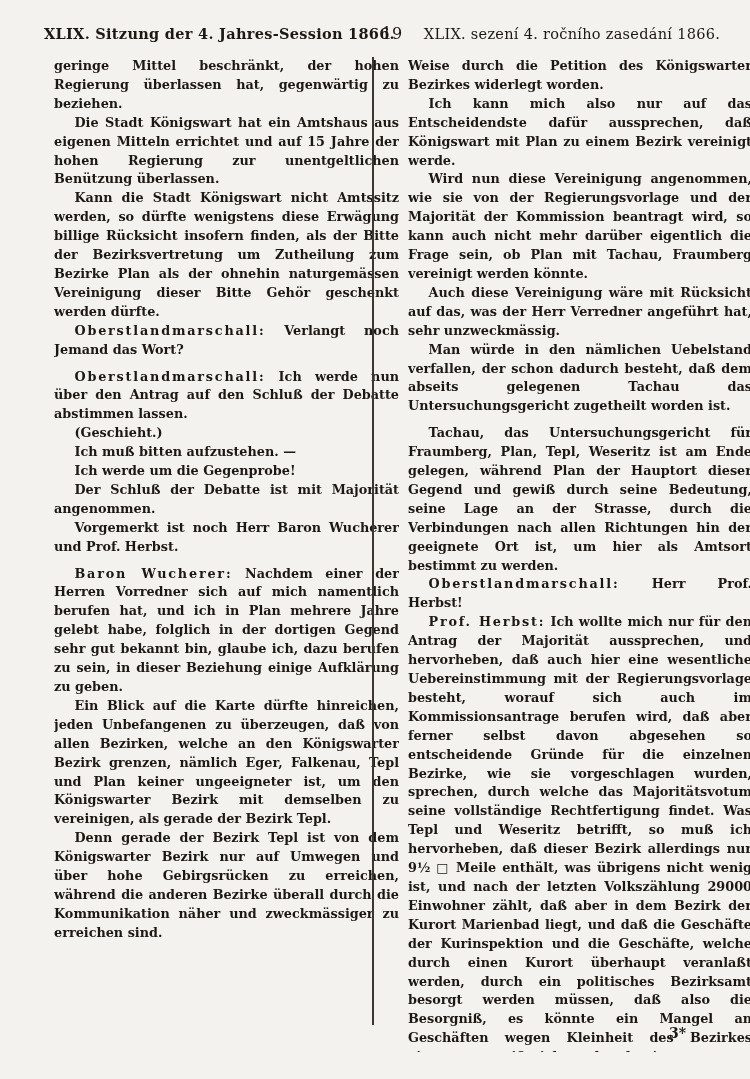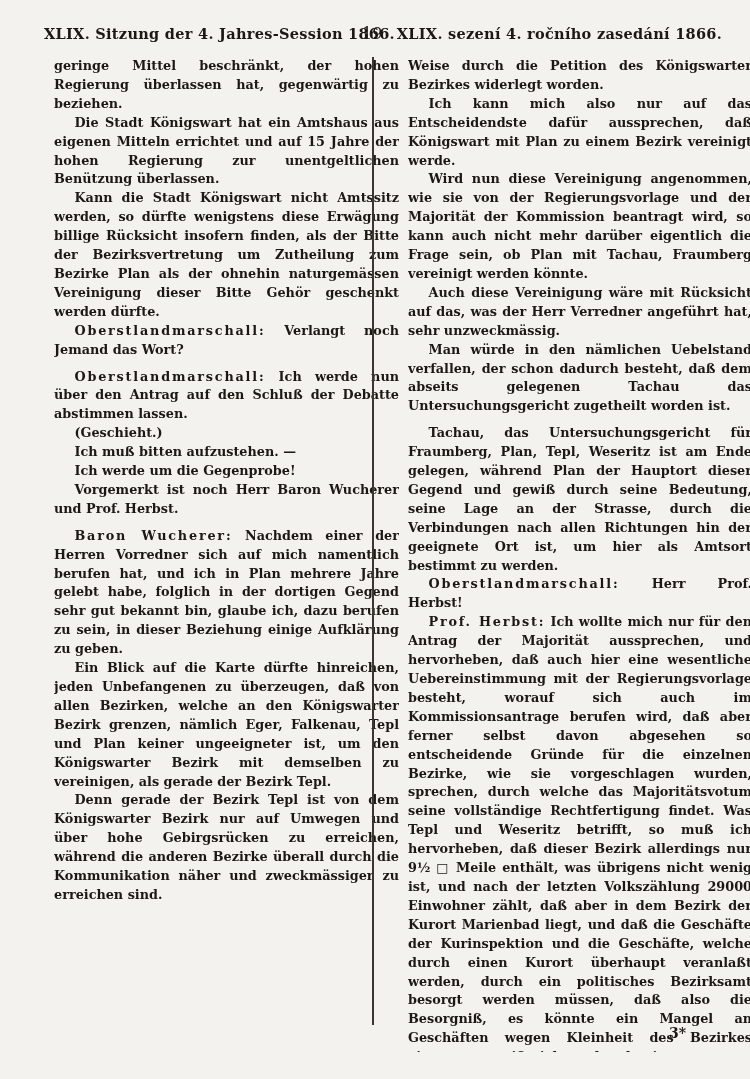--- a/index.html
+++ b/index.html
@@ -25,27 +25,28 @@
   }
   .header .h-left {
     width: 318px;
     font-weight: bold;
     font-size: 14.5px;
     letter-spacing: 0.02em;
     white-space: nowrap;
   }
   .header .h-page {
     width: 60px;
+    text-align: center;
     font-size: 16px;
     font-weight: normal;
   }
   .header .h-right {
     flex: 1;
     text-align: center;
-    font-weight: bold;
+    font-weight: normal;
     font-size: 14.5px;
     letter-spacing: 0.02em;
     white-space: nowrap;
   }
   
   .columns {
     position: absolute;
     top: 57px; left: 0;
     width: 750px;
     display: flex;
@@ -105,20 +106,21 @@
   <div class="columns">
     <div class="col col-left" id="col-left">
         <p class="para noindent">geringe Mittel beschränkt, der hohen Regierung überlassen hat, gegenwärtig zu beziehen.</p>
         <p class="para">Die Stadt Königswart hat ein Amtshaus aus eigenen Mitteln errichtet und auf 15 Jahre der hohen Regierung zur unentgeltlichen Benützung überlassen.</p>
         <p class="para">Kann die Stadt Königswart nicht Amtssitz werden, so dürfte wenigstens diese Erwägung billige Rücksicht insofern finden, als der Bitte der Bezirksvertretung um Zutheilung zum Bezirke Plan als der ohnehin naturgemässen Vereinigung dieser Bitte Gehör geschenkt werden dürfte.</p>
         <p class="para"><span class="speaker">Oberstlandmarschall:</span> Verlangt noch Jemand das Wort?</p>
         <p class="para gap"><span class="speaker">Oberstlandmarschall:</span> Ich werde nun über den Antrag auf den Schluß der Debatte abstimmen lassen.</p>
         <p class="para">(Geschieht.)</p>
         <p class="para">Ich muß bitten aufzustehen. —</p>
         <p class="para">Ich werde um die Gegenprobe!</p>
+        <p class="para">Der Schluß der Debatte ist mit Majorität angenommen.</p>
         <p class="para">Vorgemerkt ist noch Herr Baron Wucherer und Prof. Herbst.</p>
         <p class="para gap"><span class="speaker">Baron Wucherer:</span> Nachdem einer der Herren Vorredner sich auf mich namentlich berufen hat, und ich in Plan mehrere Jahre gelebt habe, folglich in der dortigen Gegend sehr gut bekannt bin, glaube ich, dazu berufen zu sein, in dieser Beziehung einige Aufklärung zu geben.</p>
         <p class="para">Ein Blick auf die Karte dürfte hinreichen, jeden Unbefangenen zu überzeugen, daß von allen Bezirken, welche an den Königswarter Bezirk grenzen, nämlich Eger, Falkenau, Tepl und Plan keiner ungeeigneter ist, um den Königswarter Bezirk mit demselben zu vereinigen, als gerade der Bezirk Tepl.</p>
         <p class="para">Denn gerade der Bezirk Tepl ist von dem Königswarter Bezirk nur auf Umwegen und über hohe Gebirgsrücken zu erreichen, während die anderen Bezirke überall durch die Kommunikation näher und zweckmässiger zu erreichen sind.</p>
       </div>
     <div class="col col-right" id="col-right">
         <p class="para noindent">Weise durch die Petition des Königswarter Bezirkes widerlegt worden.</p>
         <p class="para">Ich kann mich also nur auf das Entscheidendste dafür aussprechen, daß Königswart mit Plan zu einem Bezirk vereinigt werde.</p>
         <p class="para">Wird nun diese Vereinigung angenommen, wie sie von der Regierungsvorlage und der Majorität der Kommission beantragt wird, so kann auch nicht mehr darüber eigentlich die Frage sein, ob Plan mit Tachau, Fraumberg vereinigt werden könnte.</p>
         <p class="para">Auch diese Vereinigung wäre mit Rücksicht auf das, was der Herr Verredner angeführt hat, sehr unzweckmässig.</p>

